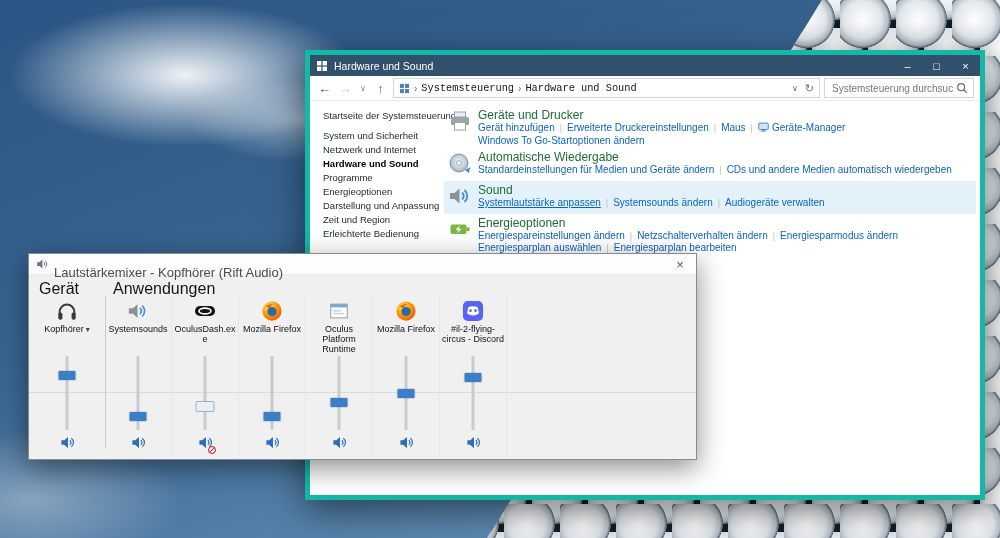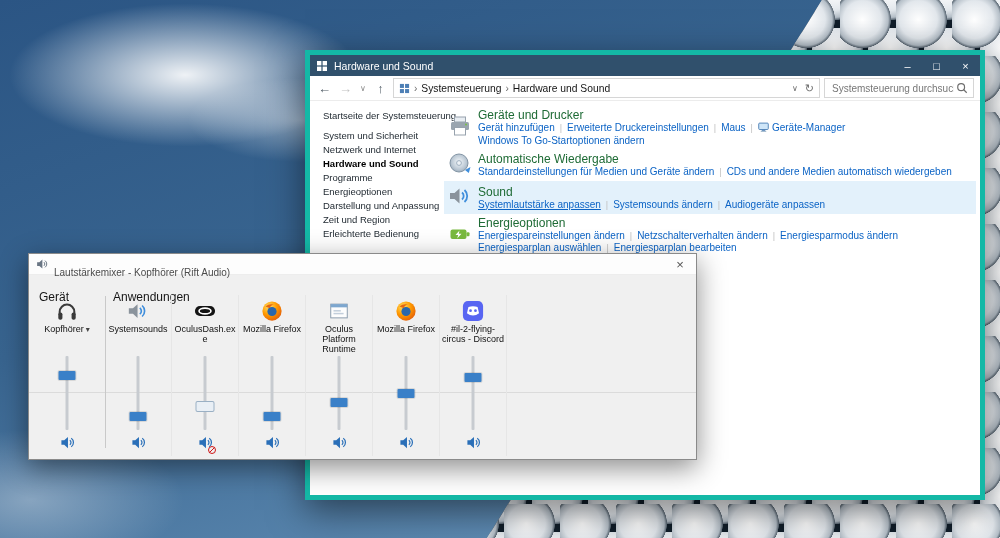--- a/index.html
+++ b/index.html
@@ -43,61 +43,61 @@
   .cp-title { color:#fff; font-size:10.5px; margin-left:6px; }
   .winbtns { margin-left:auto; display:flex; height:100%; }
   .winbtn { width:29px; display:flex; align-items:center; justify-content:center; color:#fff; font-size:11px; cursor:pointer; }
 
   .cp-toolbar { height:25px; display:flex; align-items:center; padding:0 6px; gap:4px; border-bottom:1px solid #ececec; flex:0 0 auto; }
   .navbtn { width:17px; text-align:center; font-size:13px; color:#4e5a64; cursor:pointer; line-height:1; }
   .navbtn.disabled { color:#c3c3c3; }
   .chev { font-size:8px; color:#8a8a8a; width:10px; text-align:center; cursor:pointer; }
   .addrbox { flex:1; height:20px; border:1px solid #d6d6d6; display:flex; align-items:center; padding:0 5px; gap:4px; font-size:10.3px; background:#fff; }
   .addr-ico { color:#4d7fb5; display:flex; }
-  .crumb { color:#151515; cursor:pointer; white-space:nowrap; }
+  .crumb { color:#151515; cursor:pointer; white-space:nowrap;font-family:Liberation Mono, monospace; }
   .crumb-sep { color:#6a6a6a; font-size:10px; }
   .addr-right { margin-left:auto; display:flex; align-items:center; gap:7px; color:#6a6a6a; }
   .addr-dd { font-size:8px; cursor:pointer; }
   .addr-refresh { font-size:11px; cursor:pointer; }
   .searchbox { width:150px; height:20px; border:1px solid #d6d6d6; display:flex; align-items:center; padding:0 5px; background:#fff; }
   .searchbox input { flex:1; border:0; outline:0; font-size:10px; font-family:inherit; color:#333; min-width:0; }
   .searchbox input::placeholder { color:#777; }
   .search-ico { display:flex; cursor:pointer; }
 
   .cp-body { flex:1; display:flex; background:#fff; overflow:hidden; }
   .cp-sidebar { width:128px; flex:0 0 auto; padding:8px 0 0 13px; }
   .side-item { font-size:9.5px; line-height:14px; color:#222b33; white-space:nowrap; cursor:pointer; }
   .side-item.home { margin-bottom:6px; }
   .side-item.active { font-weight:bold; color:#000; }
 
   .cp-main { flex:1; padding:5px 4px 0 6px; }
-  .section { display:flex; padding:2px 4px;align-items:center; }
+  .section { display:flex; padding:2px 4px; }
   .section.hl { background:#e3f1fb; }
   .sec-icon { width:30px; flex:0 0 auto; padding-top:1px; }
   .sec-body { flex:1; min-width:0; }
   .sec-title { display:block; font-size:12px; line-height:14px; color:#1e6b35; cursor:pointer; text-decoration:none; }
   .link-row { font-size:10px; line-height:11px; white-space:nowrap; }
   a.cpl { color:#0b63c5; text-decoration:none; cursor:pointer; }
   a.cpl.u { text-decoration:underline; }
   .sep { color:#c0c0c0; margin:0 5px; font-size:9px; }
   .mini-ico { display:inline-block; vertical-align:-2px; margin-right:3px; }
 
   
   .win-mix {
     position:absolute; left:28px; top:253px; width:669px; height:207px;
     background:#f0f0f0; border:1px solid #8a8a8a;
     box-shadow:0 8px 26px rgba(0,0,0,.45);
     z-index:30;
   }
   .mix-titlebar { height:21px; background:#fdfdfd; display:flex; align-items:center; padding-left:7px; border-bottom:1px solid #ededed; }
   .mix-titleicon { color:#5a6b7d; display:flex; }
-  .mix-title { font-size:10px; color:#4b4b4b; margin-left:6px;margin-top:17px; }
+  .mix-title { font-size:13px; color:#4b4b4b; margin-left:6px;margin-top:17px; }
   .mix-close { margin-left:auto; width:32px; height:21px; display:flex; align-items:center; justify-content:center; color:#555; font-size:13px; cursor:pointer; }
   .mix-body { position:relative; height:183px; }
-  .grp-label { position:absolute; top:15px; font-size:12px; color:#151515; }
+  .grp-label { position:absolute; top:5px; font-size:16px; color:#151515; }
   .mix-hline { position:absolute; top:117px; left:0; right:0; height:1px; background:#dbdbdb; }
   .dev-sep { position:absolute; left:76px; top:21px; bottom:10px; width:1px; background:#c9c9c9; }
   .channels { position:absolute; left:0; right:1px; top:20px; bottom:2px; display:flex; }
   .chan { width:67px; flex:0 0 auto; display:flex; flex-direction:column; align-items:center; border-right:1px solid #e6e6e6; position:relative; }
   .chan.device { width:76px; border-right:none; }
   .chan:last-of-type {}
   .chan-icon { height:26px; margin-top:3px; display:flex; align-items:center; justify-content:center; }
   .chan-name { height:30px; width:100%; padding:0 1px; font-size:9px; line-height:10px; text-align:center; color:#111; overflow:hidden; word-wrap:break-word; }
   .dd-glyph { font-size:8px; color:#444; margin-left:2px; }
   .slider { height:78px; width:100%; position:relative; cursor:pointer; }
@@ -293,21 +293,21 @@
         </div>
       </div>
 
       <div class="section hl">
         <div class="sec-icon"><svg width="24" height="24">
               <use href="#i-sys"></use>
             </svg></div>
         <div class="sec-body">
           <a class="sec-title">Sound</a>
           <div class="link-row">
-            <a class="cpl u">Systemlautstärke anpassen</a><span class="sep">|</span><a class="cpl">Systemsounds ändern</a><span class="sep">|</span><a class="cpl">Audiogeräte anpassen</a>
+            <a class="cpl u">Systemlautstärke anpassen</a><span class="sep">|</span><a class="cpl">Systemsounds ändern</a><span class="sep">|</span><a class="cpl">Audiogeräte verwalten</a>
           </div>
         </div>
       </div>
 
       <div class="section">
         <div class="sec-icon"><svg width="24" height="24">
               <use href="#i-power"></use>
             </svg></div>
         <div class="sec-body">
           <a class="sec-title">Energieoptionen</a>

